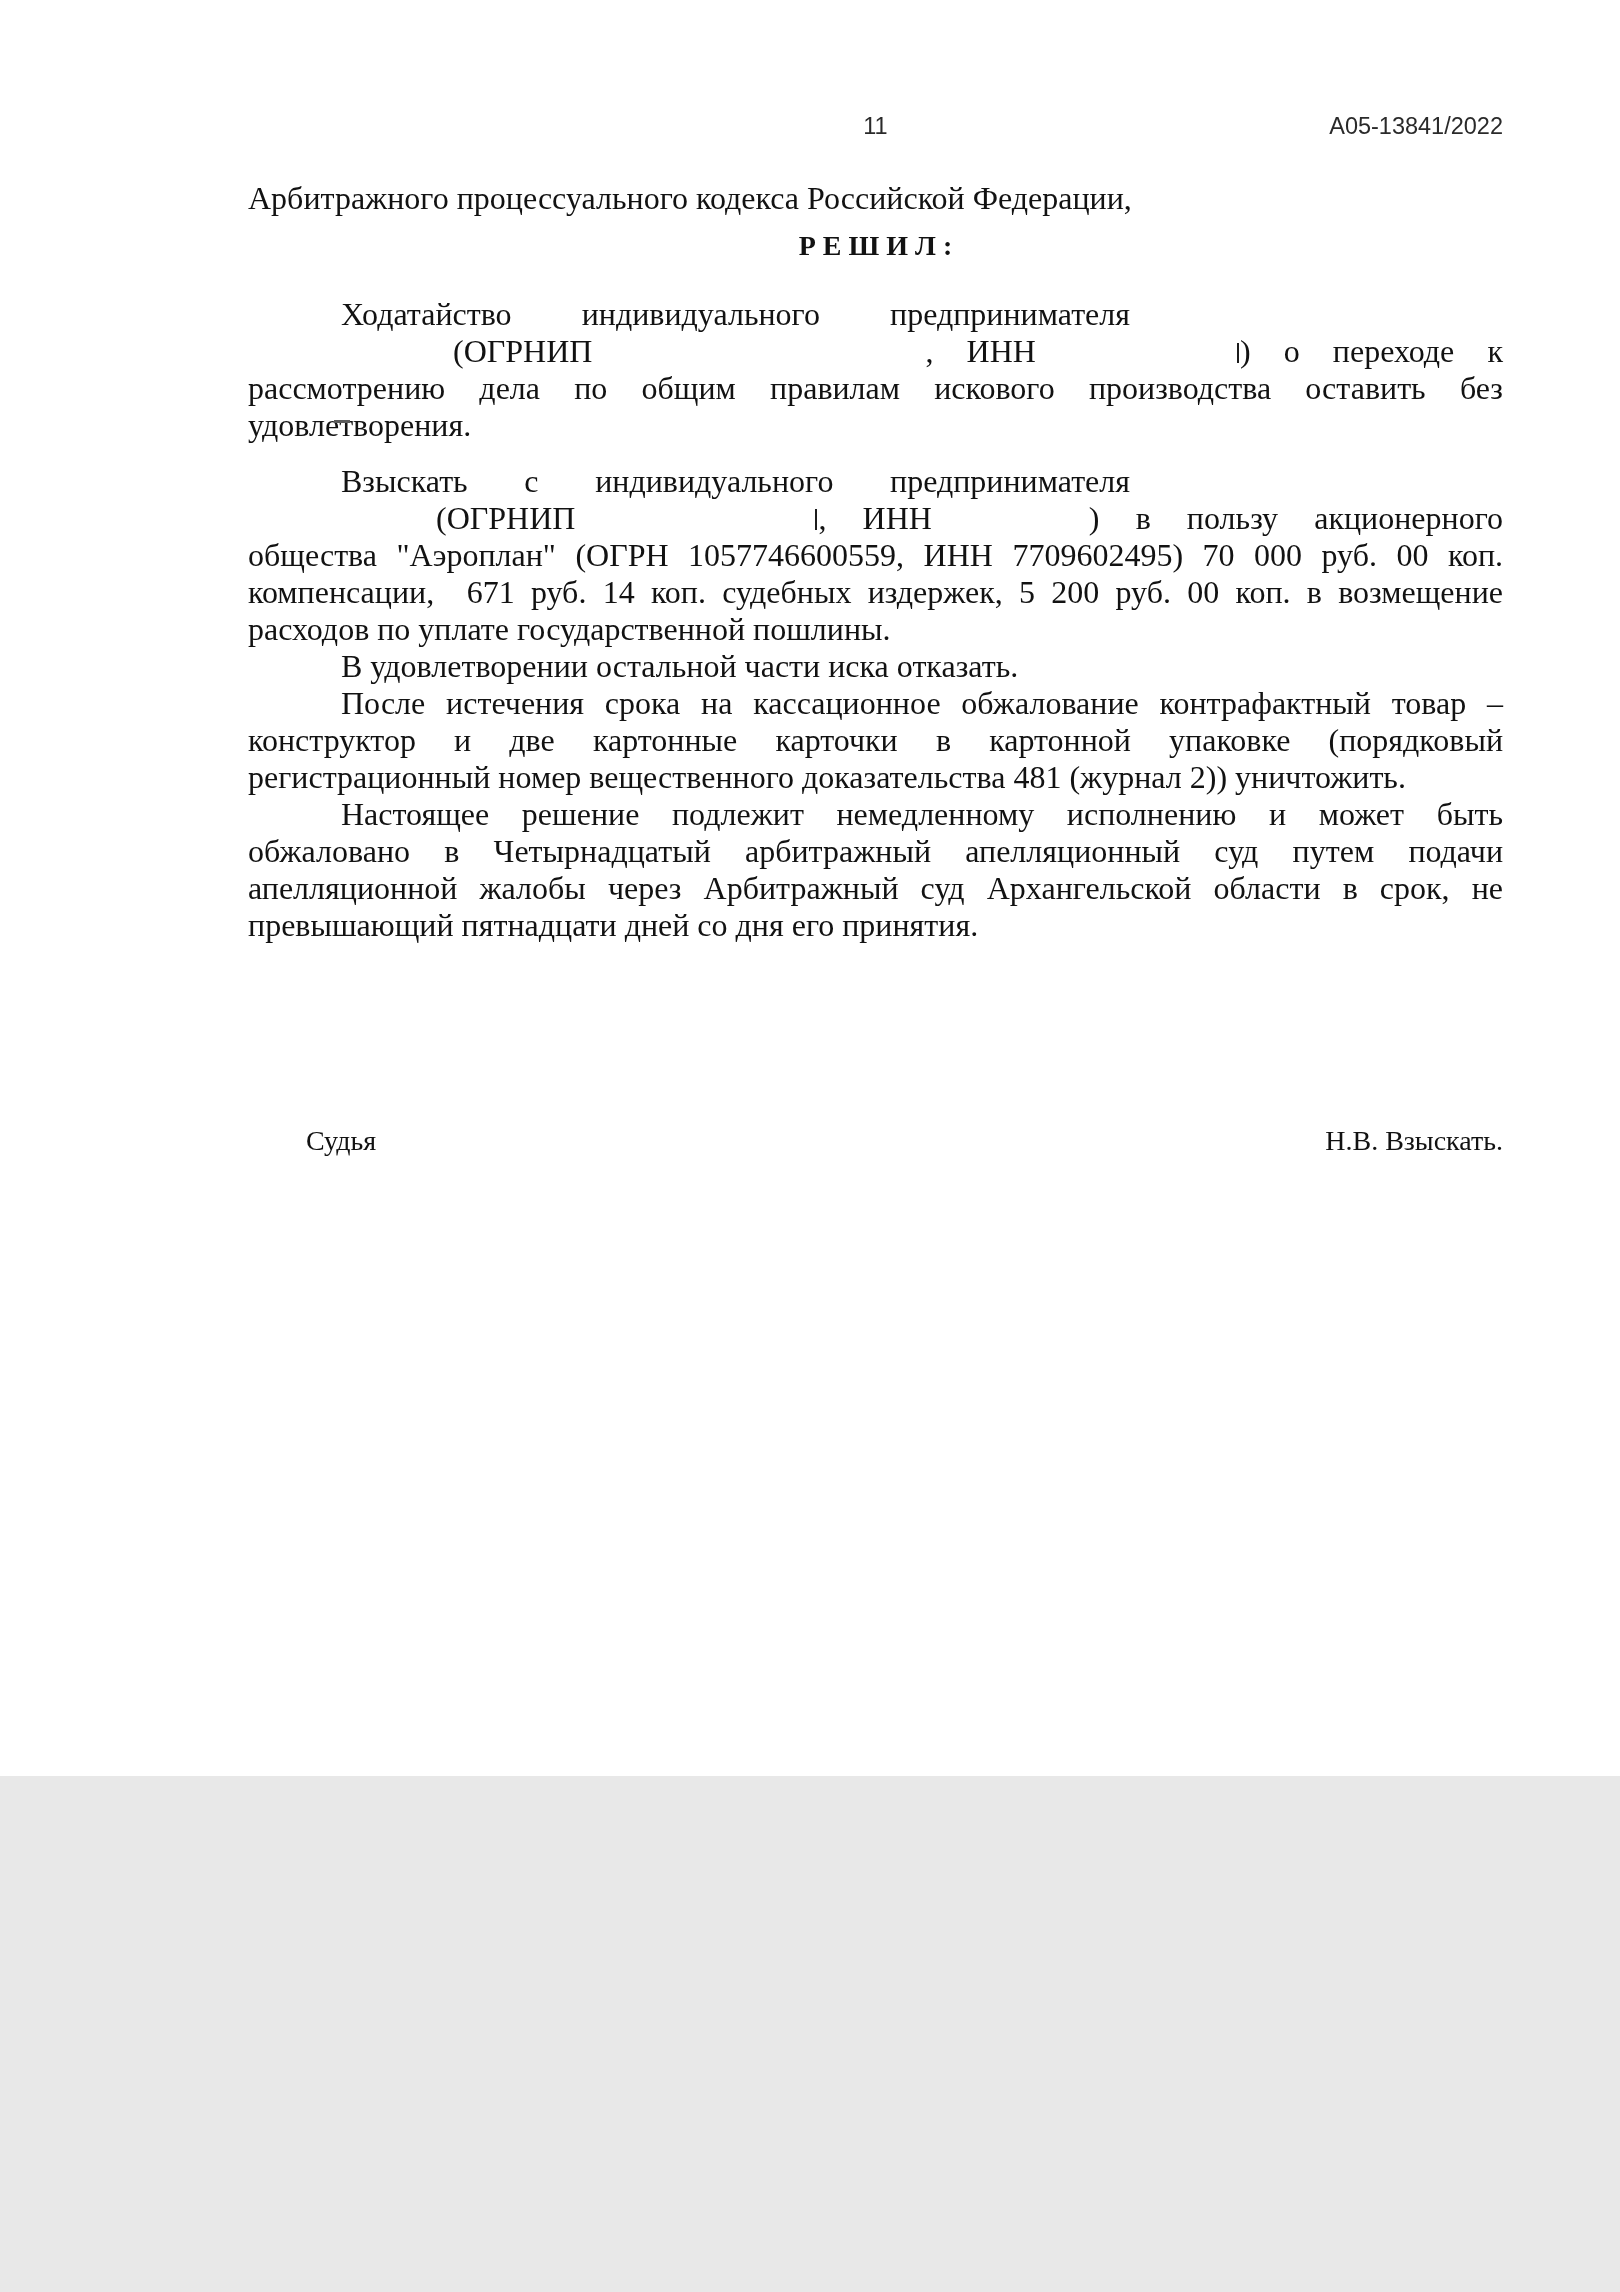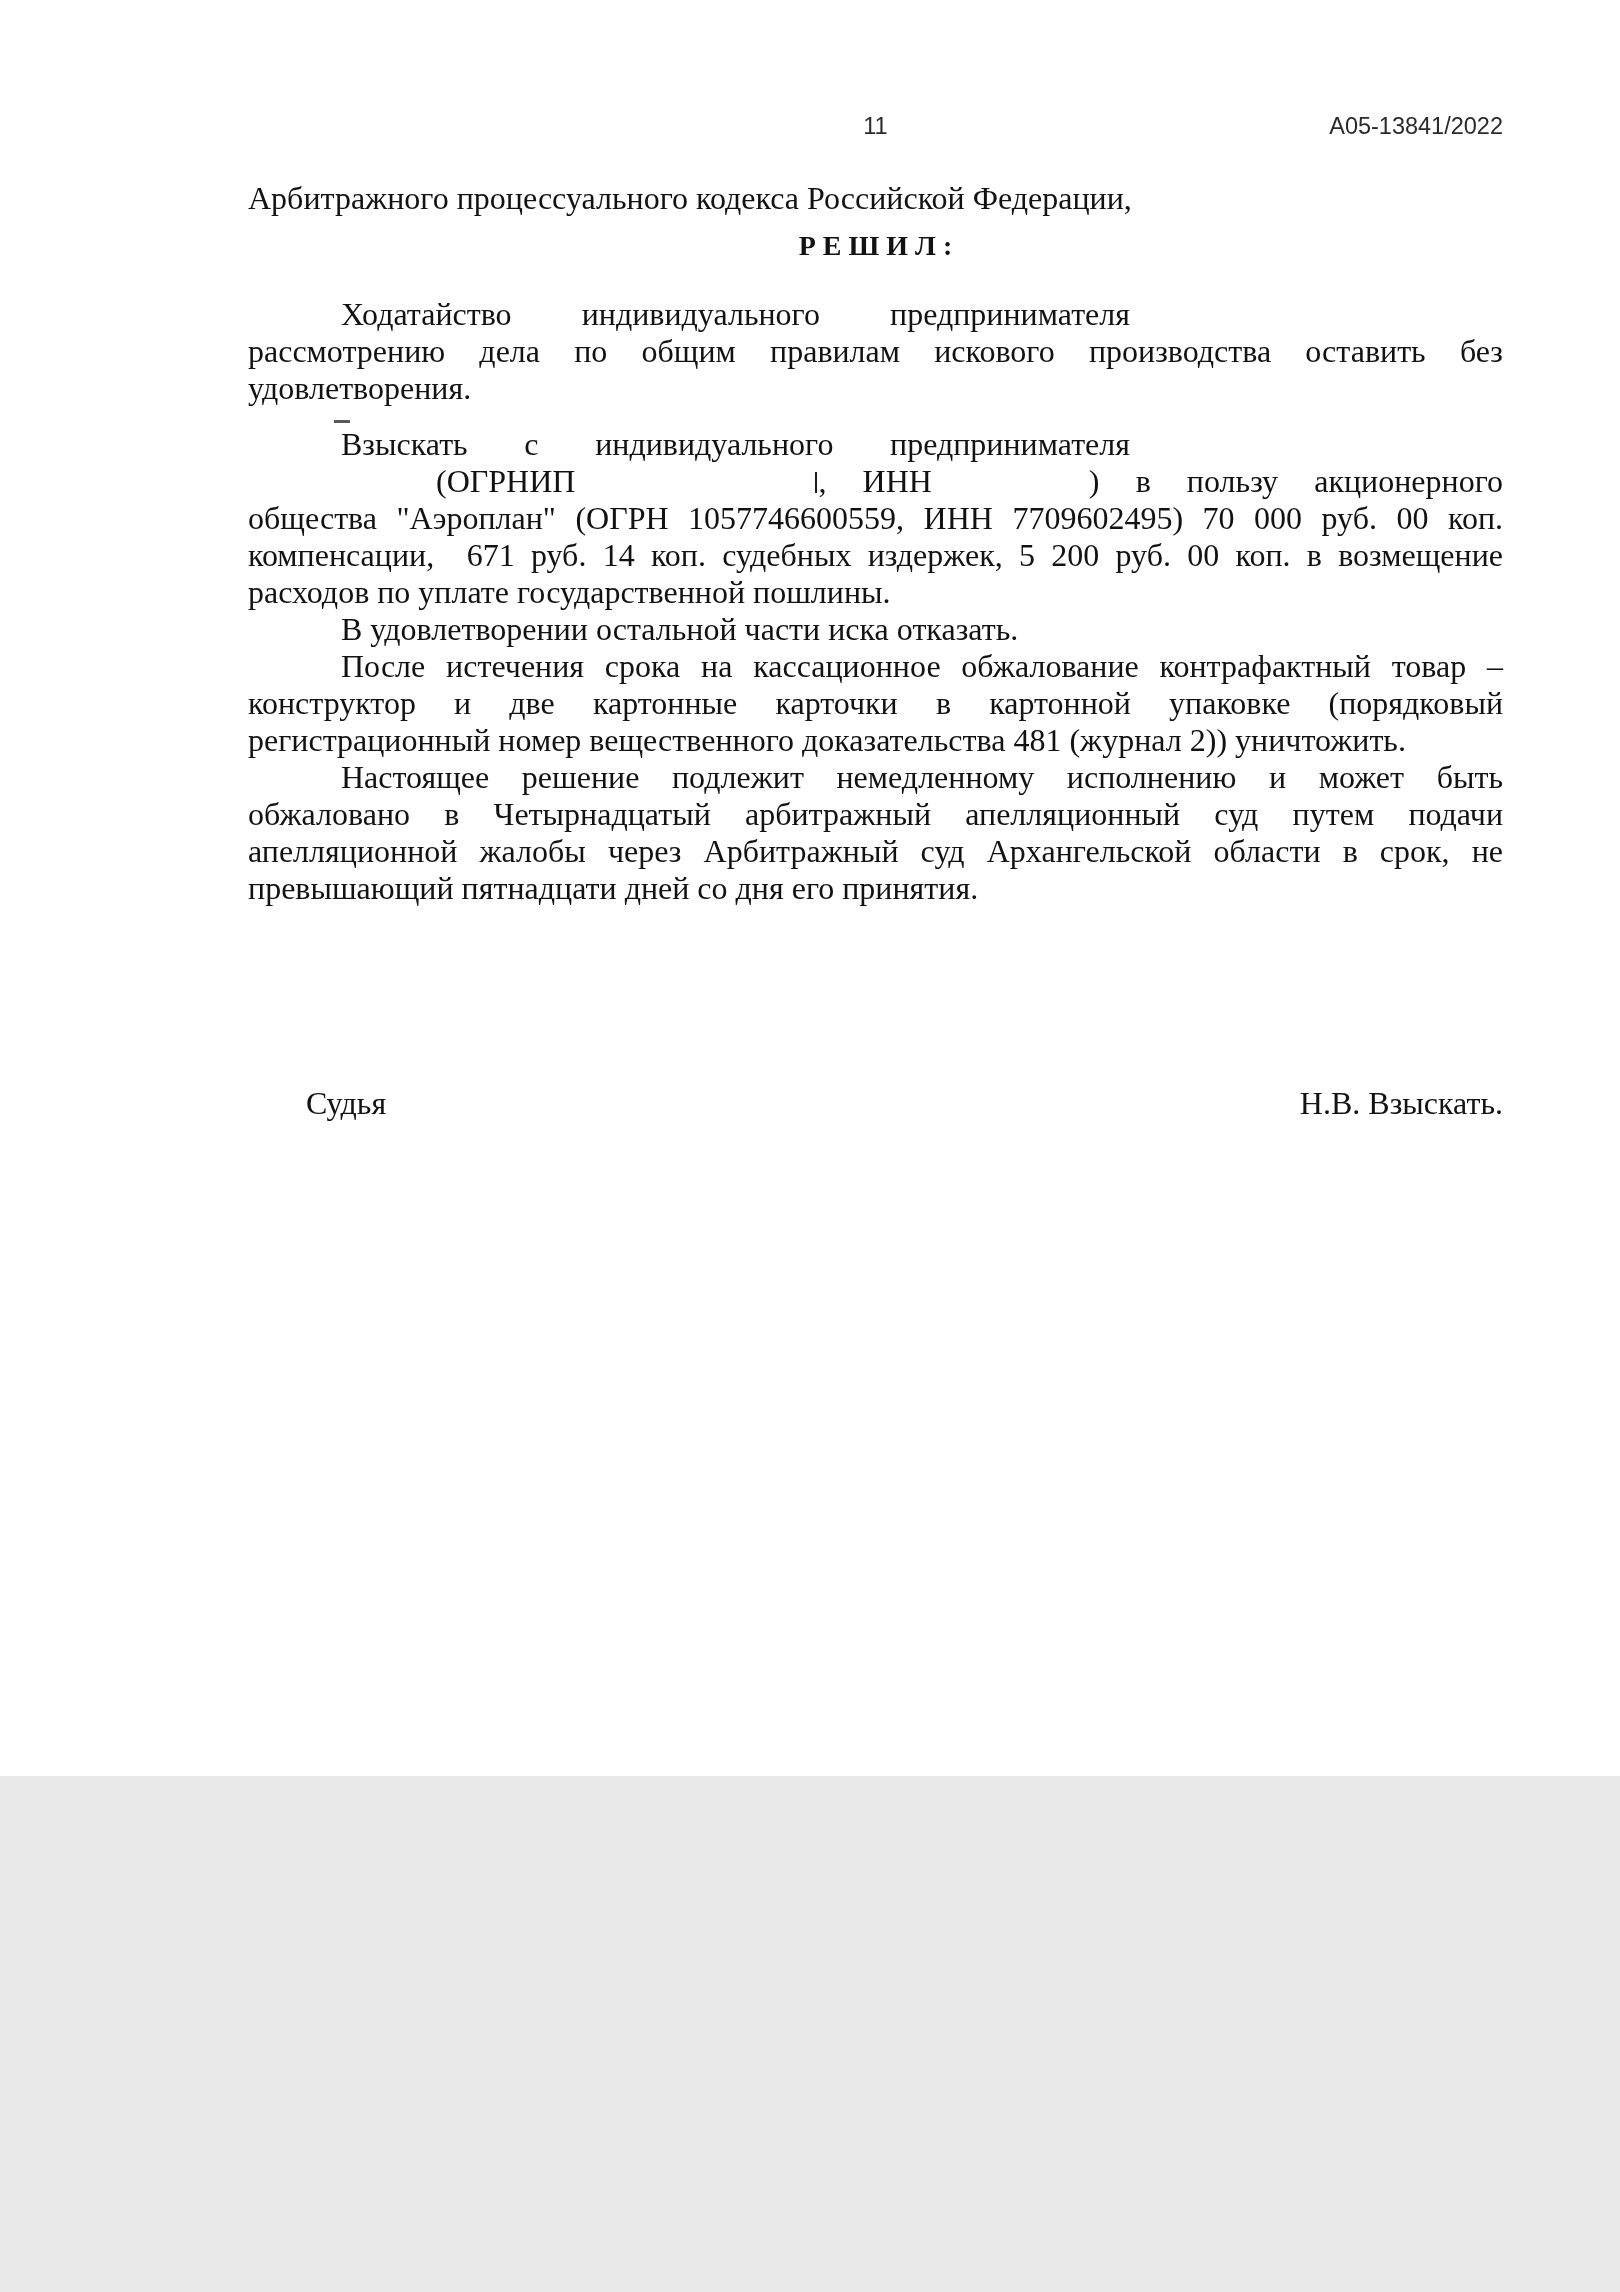--- a/index.html
+++ b/index.html
@@ -35,21 +35,21 @@
   .tick {
     display:inline-block; width:2px; height:20.6px; background:#1c1c1c;
     vertical-align:-1px; margin-right:1px;
   }
   .artifact-dash {
     position:absolute; left:334px; top:420px; width:15.7px; height:2.9px; background:#5a5a5a;
   }
   .sig-row {
     display:flex; justify-content:space-between;
     margin-top:178px; padding-left:58px;
-    font-size:32px; line-height:37px;
+    font-size:28px; line-height:37px;
   }
 </style>
 </head>
 <body>
 
 <div class="page">
   <div class="content">
 
     <div class="doc-header">
       <span class="page-num">11</span>
@@ -57,20 +57,21 @@
     </div>
 
     <div class="para mt41">
       <div class="line">Арбитражного процессуального кодекса Российской Федерации,</div>
     </div>
 
     <div class="heading">Р Е Ш И Л :</div>
 
     <div class="para mt24">
       <div class="line j w900 ind">Ходатайство индивидуального предпринимателя</div>
+      <div class="line j"><span class="sp sp209"></span><span>(ОГРНИП</span><span class="sp sp340"></span><span>, ИНН</span><span class="sp sp205"></span><span class="tick"></span><span>) о переходе к</span></div>
       <div class="line j">рассмотрению дела по общим правилам искового производства оставить без</div>
       <div class="line">удовлетворения.</div>
     </div>
 
     <div class="para mt19">
       <div class="line j w900 ind">Взыскать с индивидуального предпринимателя</div>
       <div class="line j"><span class="sp sp192"></span><span>(ОГРНИП</span><span class="sp sp245"></span><span class="tick"></span><span>, ИНН</span><span class="sp sp160"></span><span>) в пользу акционерного</span></div>
       <div class="line j">общества "Аэроплан" (ОГРН 1057746600559, ИНН 7709602495) 70 000 руб. 00 коп.</div>
       <div class="line j">компенсации,&nbsp; 671 руб. 14 коп. судебных издержек, 5 200 руб. 00 коп. в возмещение</div>
       <div class="line">расходов по уплате государственной пошлины.</div>

